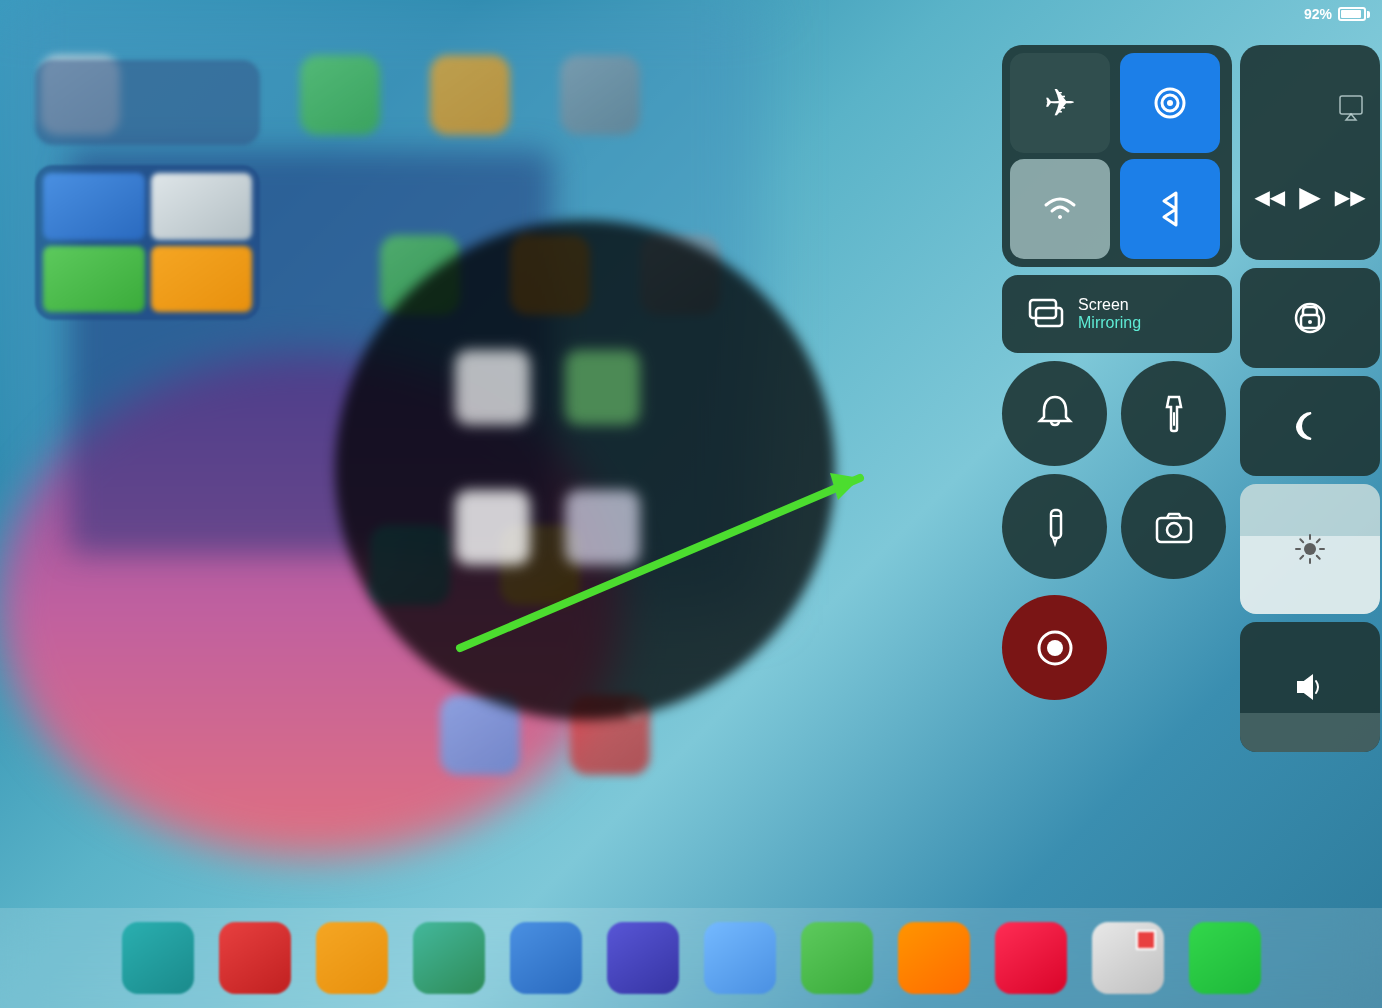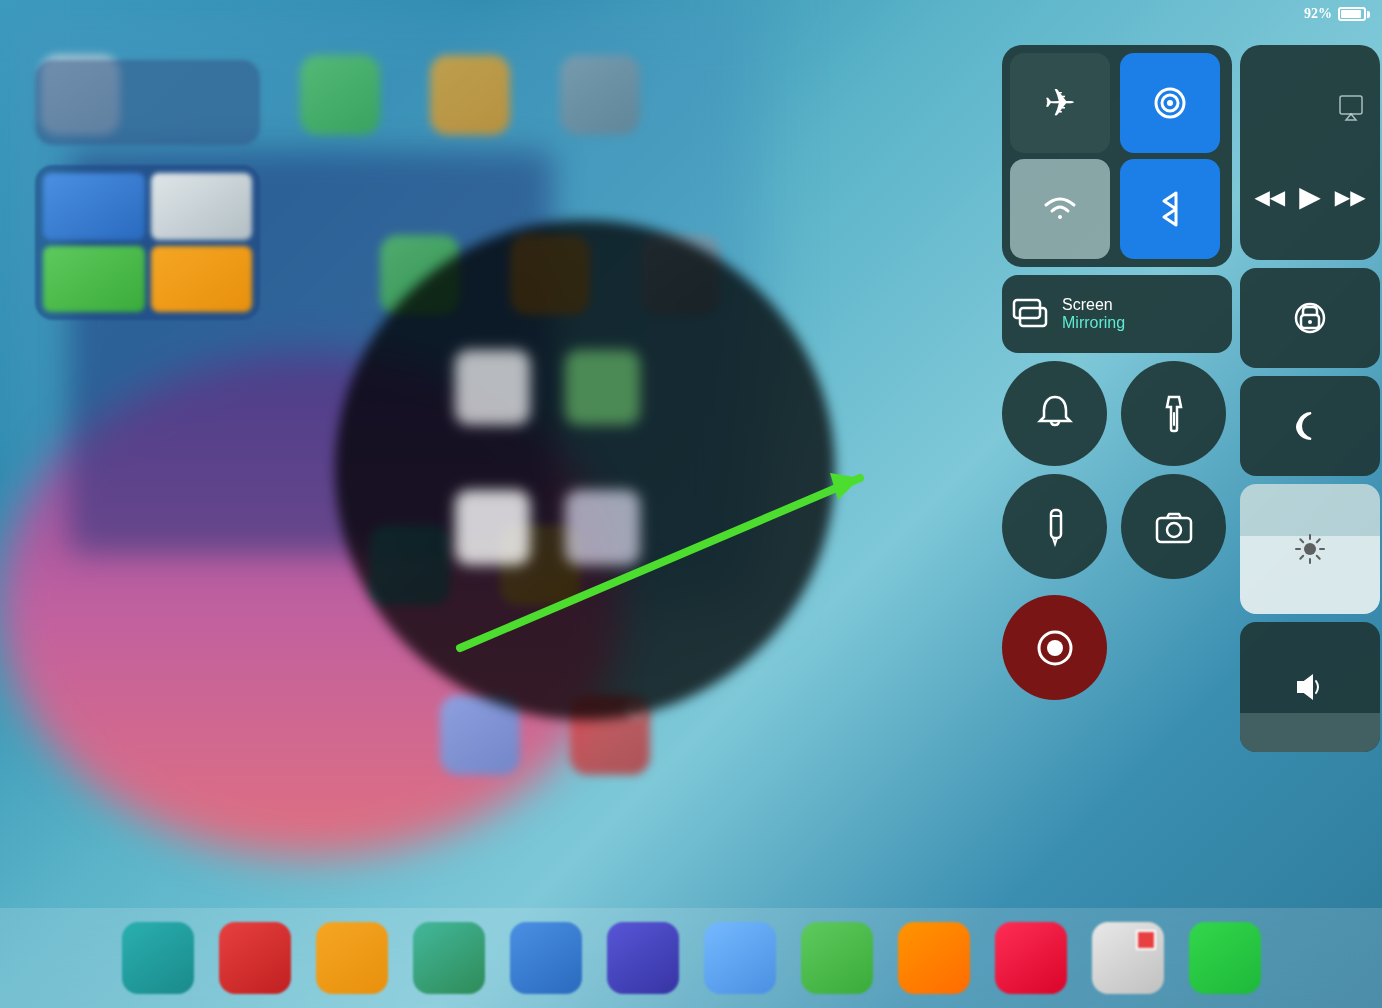--- a/index.html
+++ b/index.html
@@ -59,21 +59,20 @@
       padding-right: 12px;
       gap: 6px;
       color: white;
       font-size: 14px;
       font-weight: 600;
     }
 
     .battery-text {
       color: white;
       font-size: 14px;
-      font-family: Liberation Serif, serif;
     }
 
     .battery-icon {
       display: flex;
       align-items: center;
     }
 
     .battery-body {
       width: 28px;
       height: 14px;
@@ -150,21 +149,21 @@
 
     .cc-icon {
       font-size: 38px;
       color: white;
     }
 
     
     .cc-screen-mirror {
       background: rgba(30, 55, 55, 0.92);
       border-radius: 16px;
-      padding: 14px 10px;
+      padding: 14px 26px;
       display: flex;
       align-items: center;
       gap: 14px;
       cursor: pointer;
       height: 78px;
     }
 
     .cc-small-btn {
       width: 100px;
       height: 100px;

